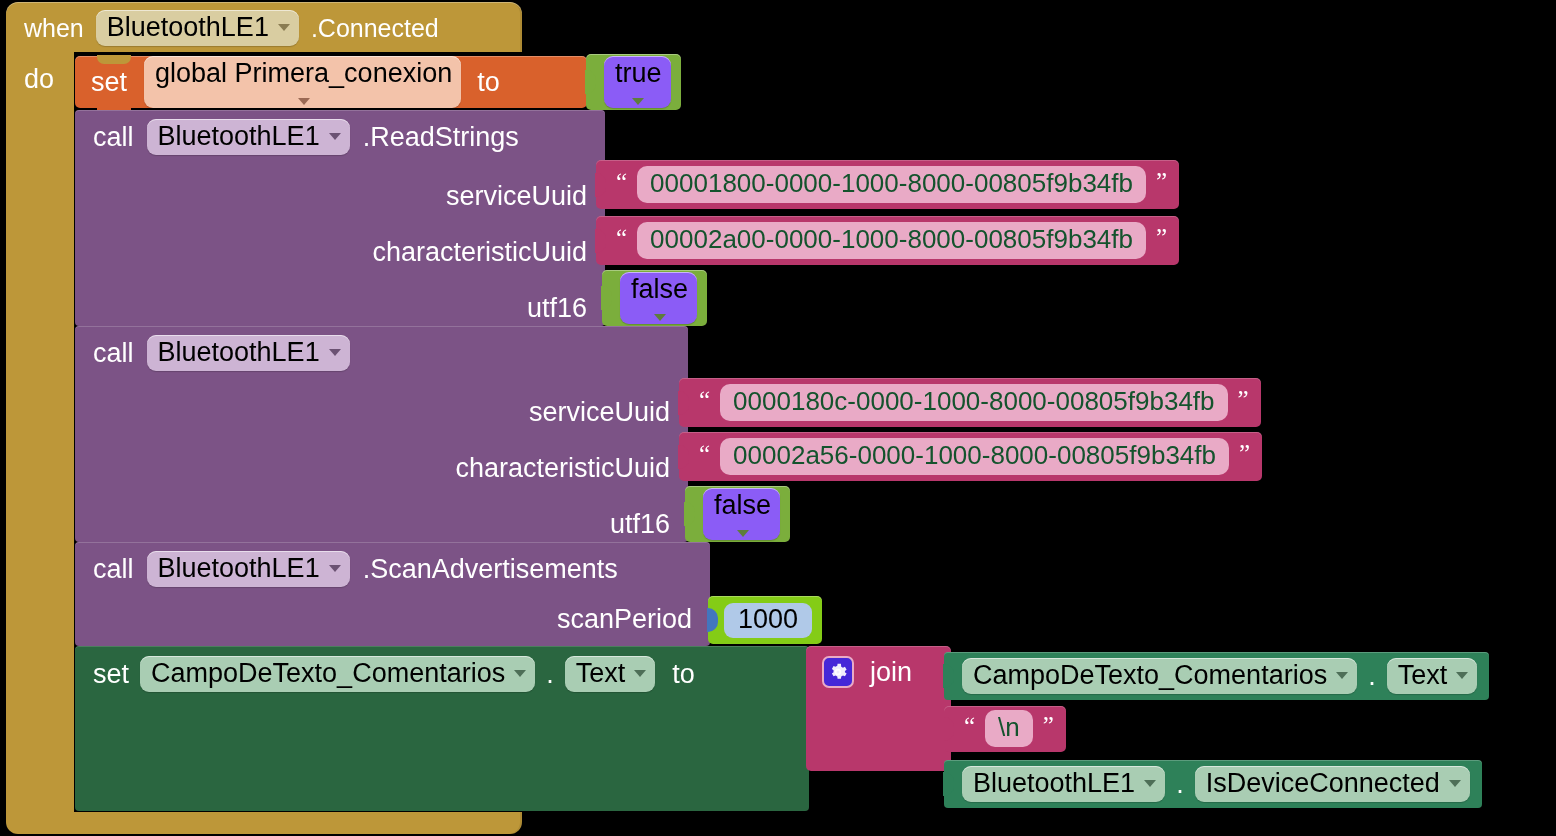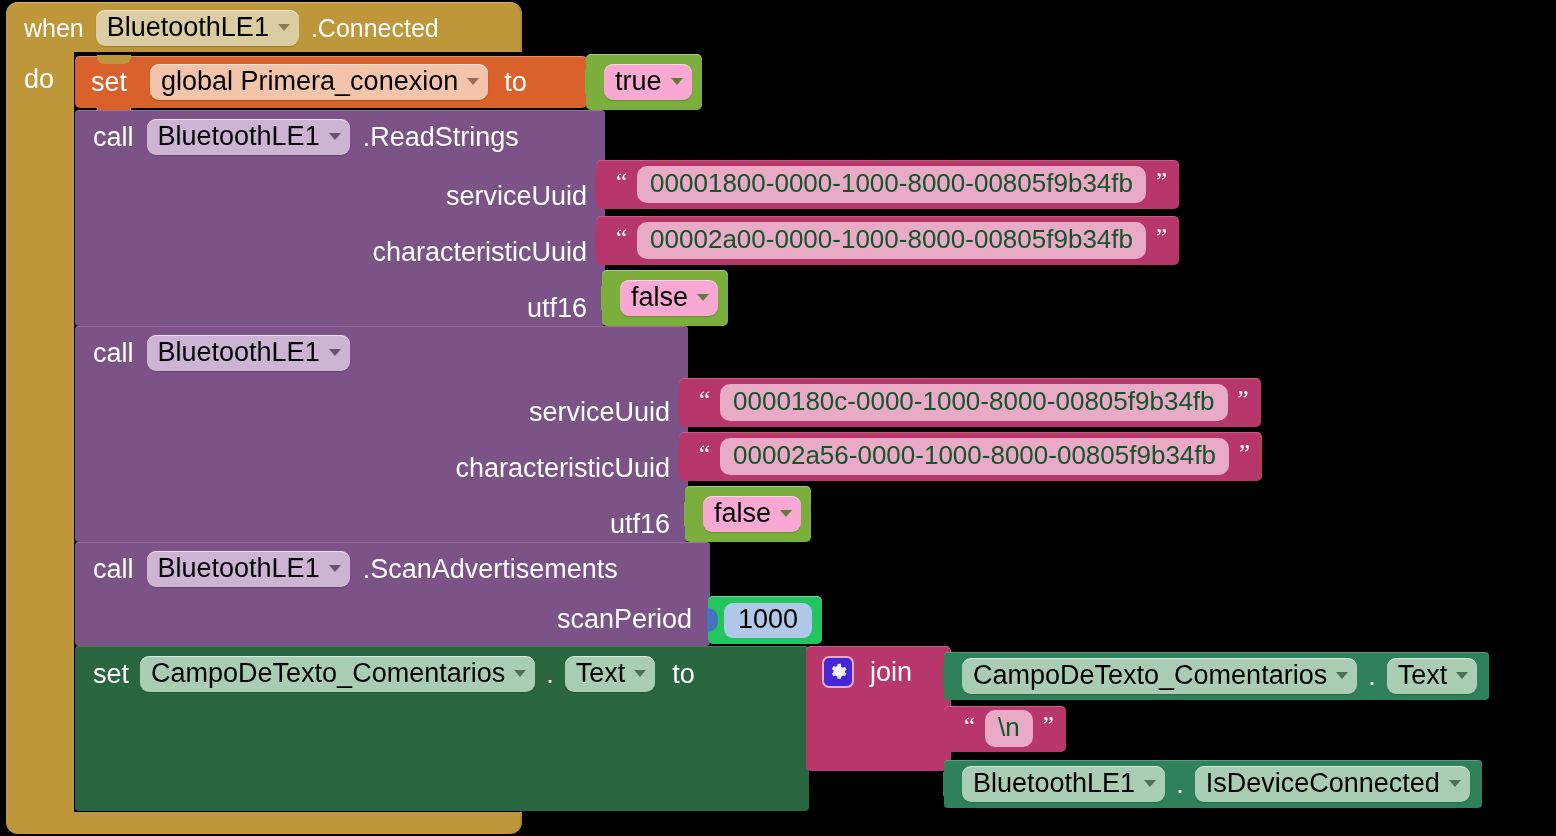--- a/index.html
+++ b/index.html
@@ -51,21 +51,21 @@
   .setvar .lbl{font-size:27px;}
   .f-var{background:#F3C3AA;font-size:27px;}
   .f-var .caret{border-top:7px solid #9b6a55;}
 
   
   .logic{
     background:#7BAE3C;border-radius:5px;
     display:flex;align-items:center;padding:6px 10px 6px 18px;
     box-shadow:inset 0 1px 0 rgba(255,255,255,.35);
   }
-  .logic .f-logic{background:#f9a8d4;font-size:27px;}
+  .logic .f-logic{background:#8b5cf6;font-size:27px;flex-direction:column;}
   .logic .f-logic .caret{border-top:7px solid #5e7d3c;}
   .sock{position:absolute;left:-1px;top:50%;transform:translateY(-50%);
         width:11px;height:24px;background:#7BAE3C;border-radius:0 10px 10px 0;}
 
   
   .call{
     background:#7C5386;border-radius:4px;
     box-shadow:inset 0 1px 0 rgba(255,255,255,.18);
   }
   .call-hdr{display:flex;align-items:center;gap:13px;padding:9px 0 0 18px;}
@@ -81,21 +81,21 @@
     display:flex;align-items:center;gap:10px;padding:6px 12px 6px 20px;
     box-shadow:inset 0 1px 0 rgba(255,255,255,.20);
   }
   .txt .q{color:#fff;font-size:25px;line-height:1;margin-top:-6px;font-family:"Liberation Serif",serif;}
   .f-str{background:#E9AAC6;font-size:26px;border-radius:10px;padding:2px 13px 4px;color:#14532d;white-space:nowrap;}
   .sock-pink{position:absolute;left:-1px;top:50%;transform:translateY(-50%);
         width:11px;height:24px;background:#B8376B;border-radius:0 10px 10px 0;}
 
   
   .num{
-    background:#22c55e;border-radius:5px;display:flex;align-items:center;
+    background:#84cc16;border-radius:5px;display:flex;align-items:center;
     padding:6px 10px 6px 16px;box-shadow:inset 0 1px 0 rgba(255,255,255,.30);
   }
   .f-num{background:#B0C9E8;font-size:27px;border-radius:9px;padding:1px 14px 3px;color:#000;}
   .sock-blue{position:absolute;left:-1px;top:50%;transform:translateY(-50%);
         width:11px;height:24px;background:#4276BE;border-radius:0 10px 10px 0;}
 
   
   .setprop{
     background:#2A6640;border-radius:4px 4px 4px 4px;
     box-shadow:inset 0 1px 0 rgba(255,255,255,.16);
@@ -140,21 +140,21 @@
       </span>
       <span class="lbl">.Connected</span>
     </div>
     <div class="do-lbl" style="z-index:3;">do</div>
   </div>
 
   <div class="blk setvar" style="left:75px;top:56px;width:512px;height:52px;">
     <div class="notch"></div>
     <div class="notch-b"></div>
     <span class="lbl" style="margin-left:16px;">set</span>
-    <span class="field f-var" style="margin-left:23px;">
+    <span class="field f-var" style="margin-left:17px;flex-direction:column;">
       <span>global Primera_conexion</span>
       <i class="caret"></i>
     </span>
     <span class="lbl" style="margin-left:16px;">to</span>
   </div>
   <div class="blk logic" style="left:586px;top:54px;height:56px;">
     <span class="sock"></span>
     <span class="field f-logic">
       <span>true</span>
       <i class="caret"></i>

